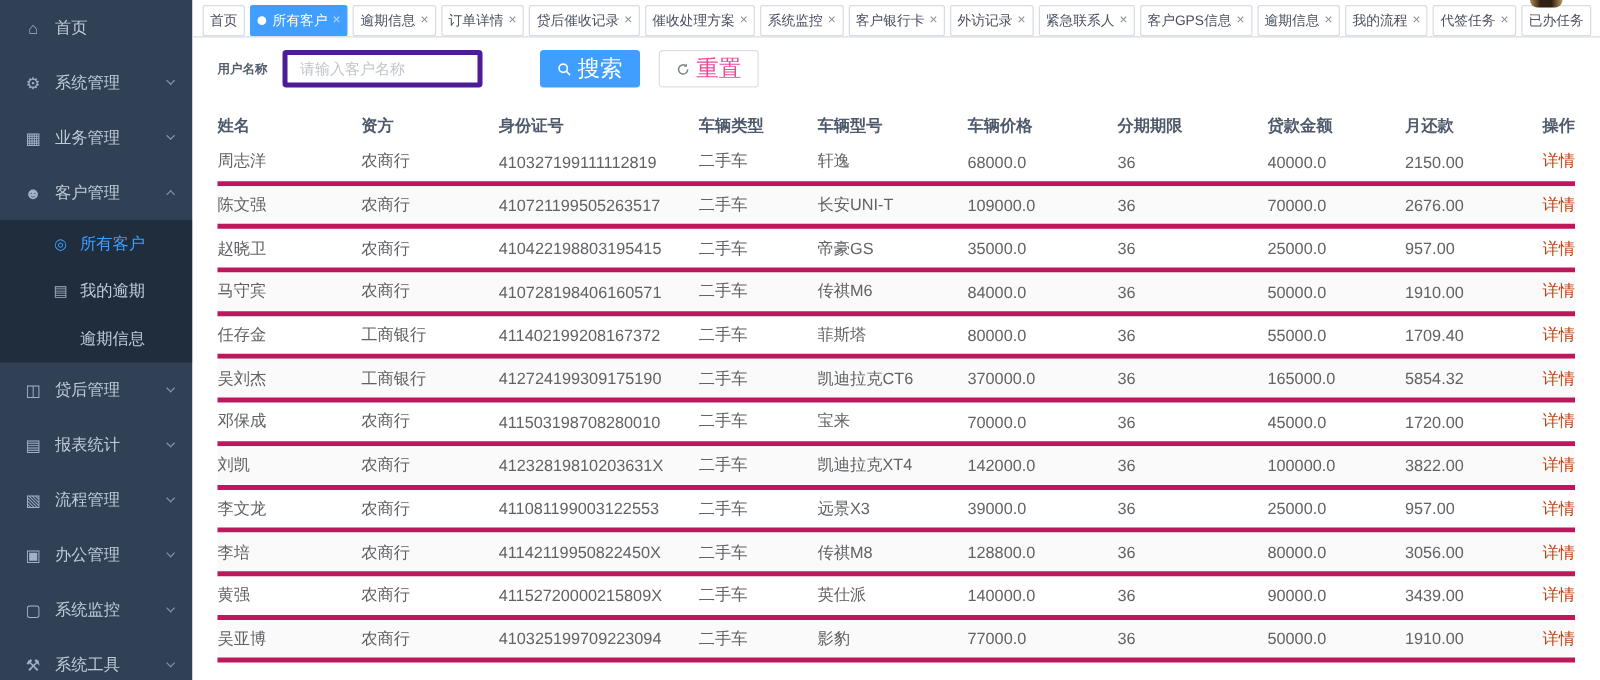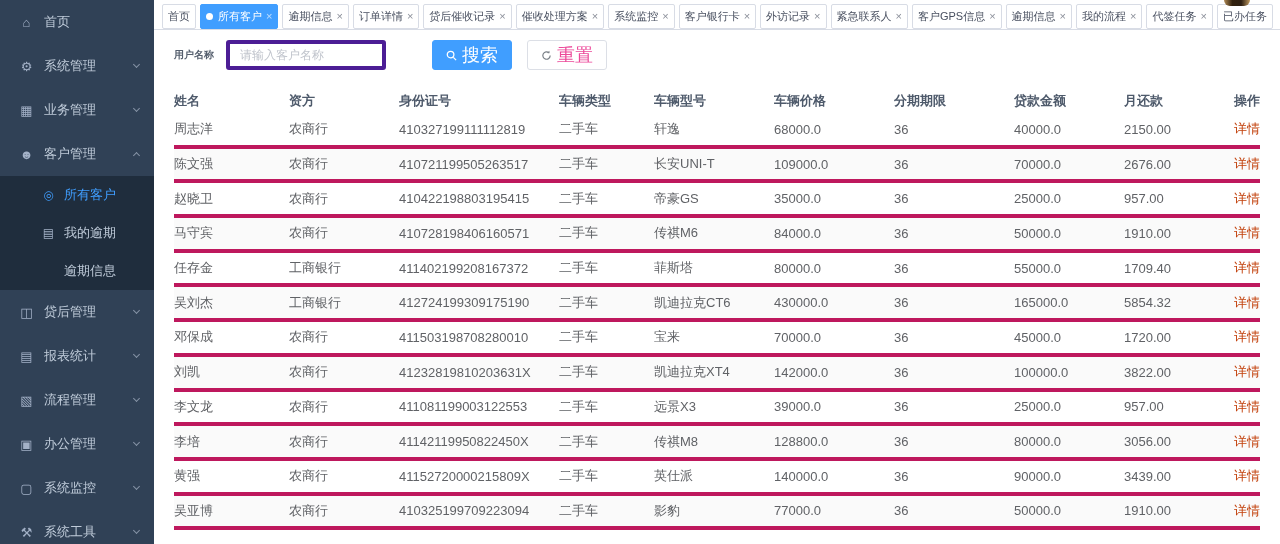--- a/index.html
+++ b/index.html
@@ -293,21 +293,21 @@
           <div class="cell c7">55000.0</div>
           <div class="cell c8">1709.40</div>
           <div class="cell c9"><a class="detail-link">详情</a></div>
         </div>
         <div class="trow stripe">
           <div class="cell c0">吴刘杰</div>
           <div class="cell c1">工商银行</div>
           <div class="cell c2">412724199309175190</div>
           <div class="cell c3">二手车</div>
           <div class="cell c4">凯迪拉克CT6</div>
-          <div class="cell c5">430000.0</div>
+          <div class="cell c5">370000.0</div>
           <div class="cell c6">36</div>
           <div class="cell c7">165000.0</div>
           <div class="cell c8">5854.32</div>
           <div class="cell c9"><a class="detail-link">详情</a></div>
         </div>
         <div class="trow">
           <div class="cell c0">邓保成</div>
           <div class="cell c1">农商行</div>
           <div class="cell c2">411503198708280010</div>
           <div class="cell c3">二手车</div>

